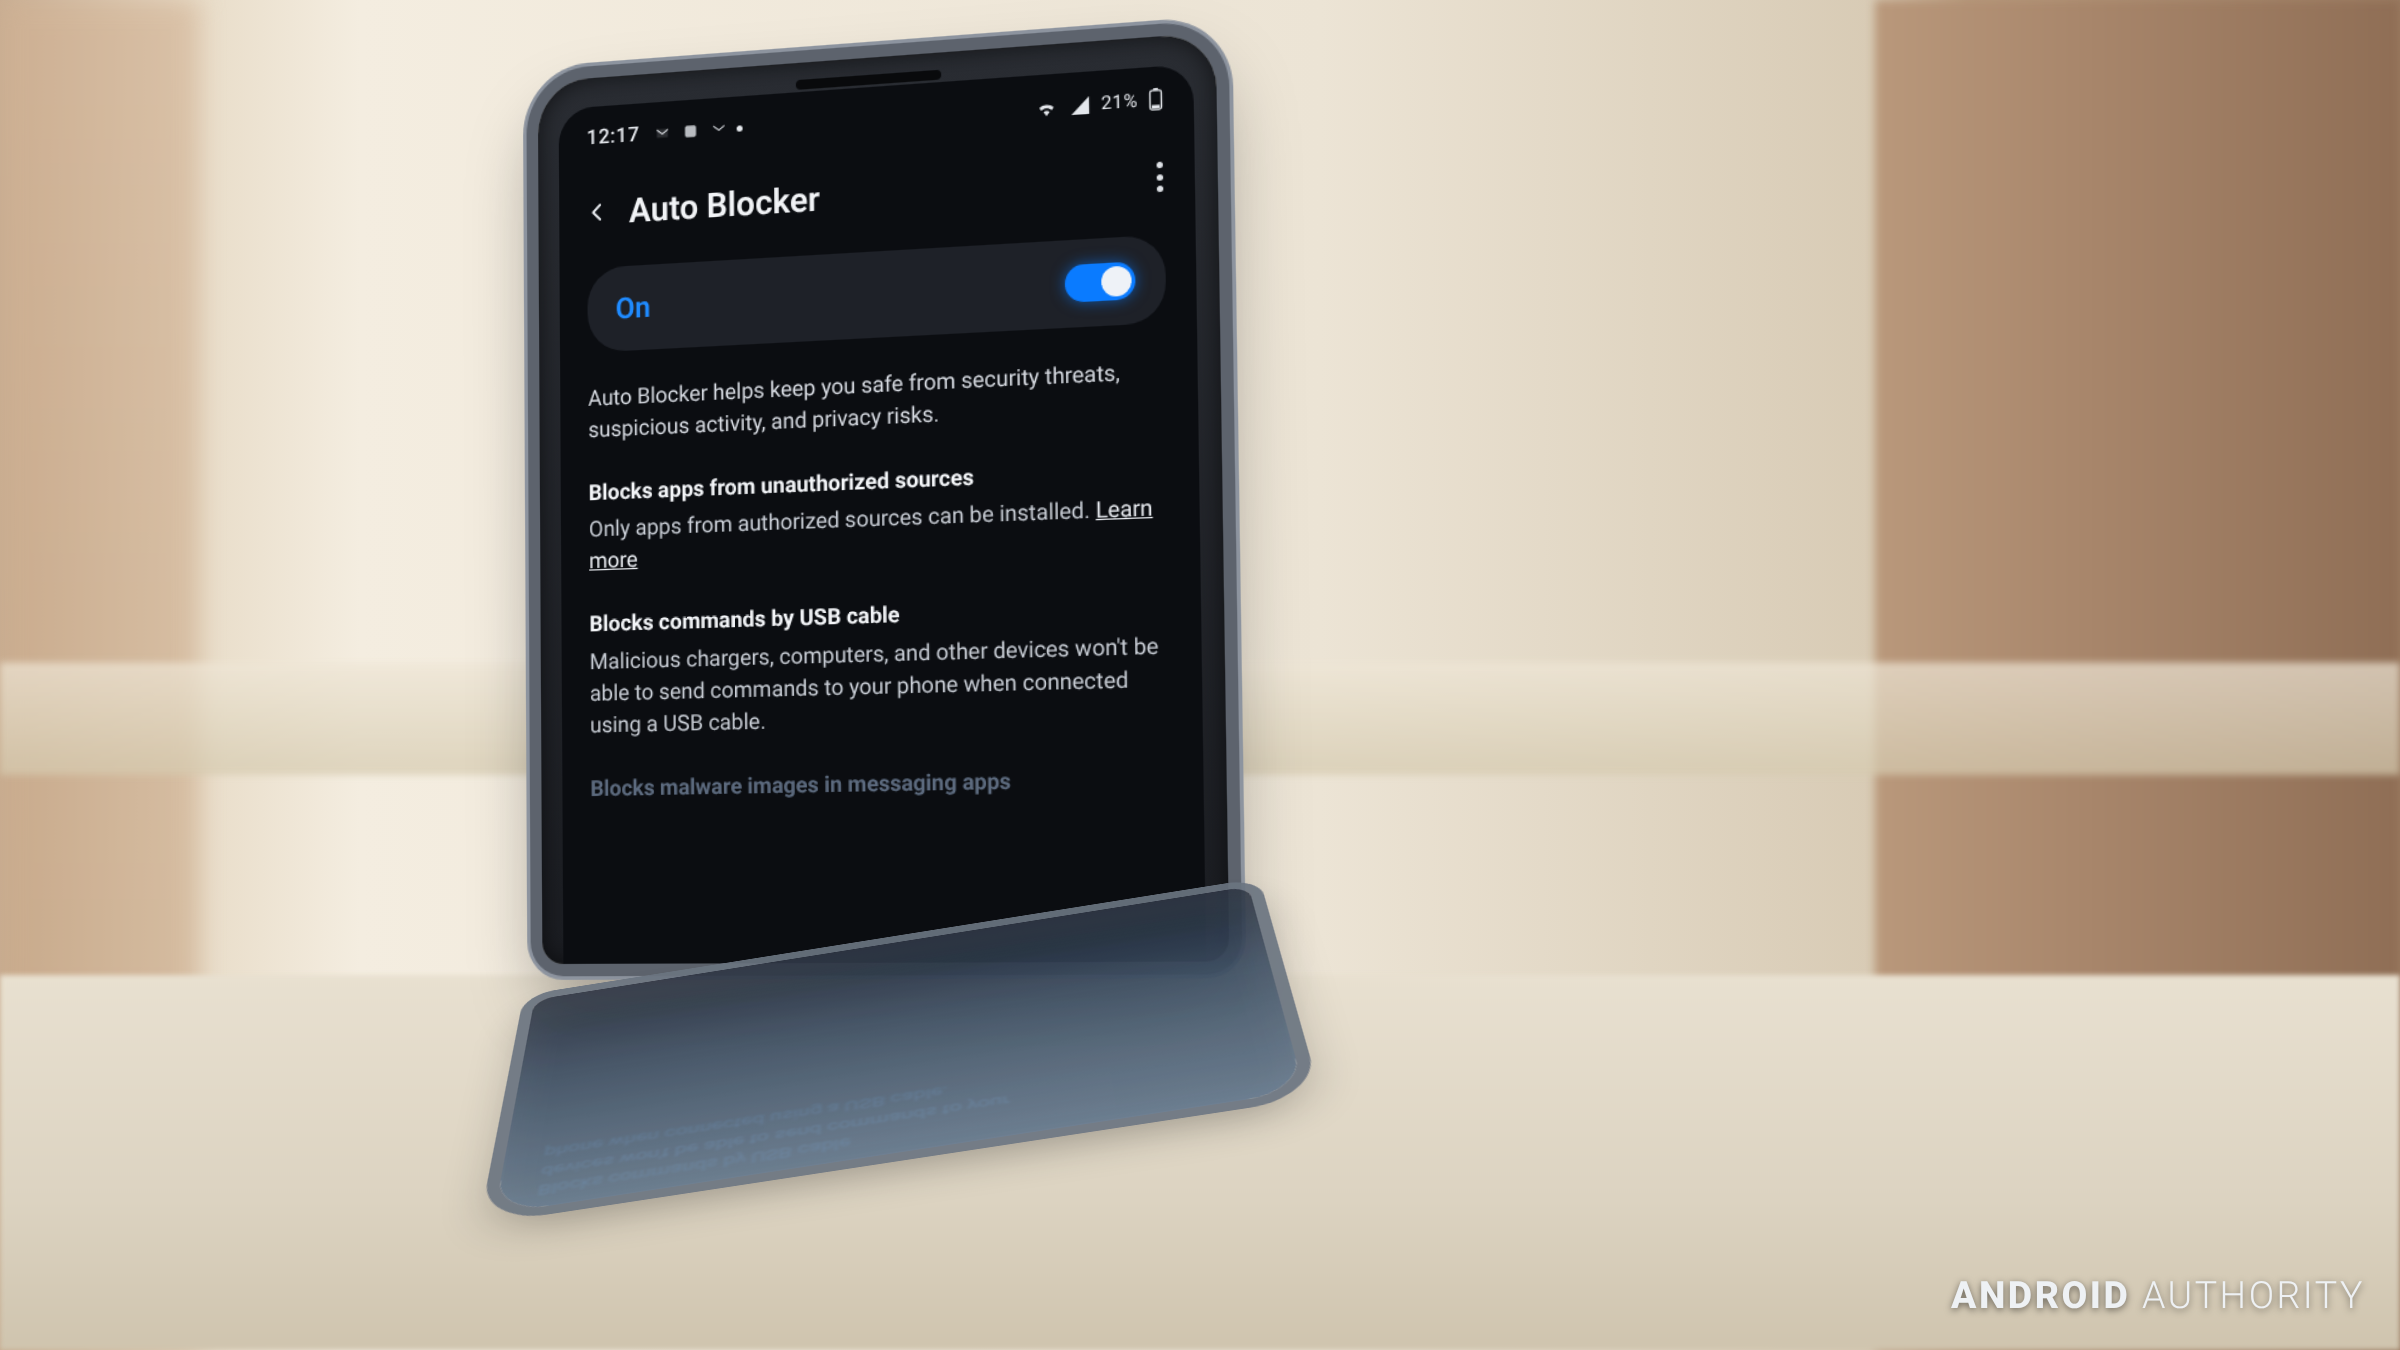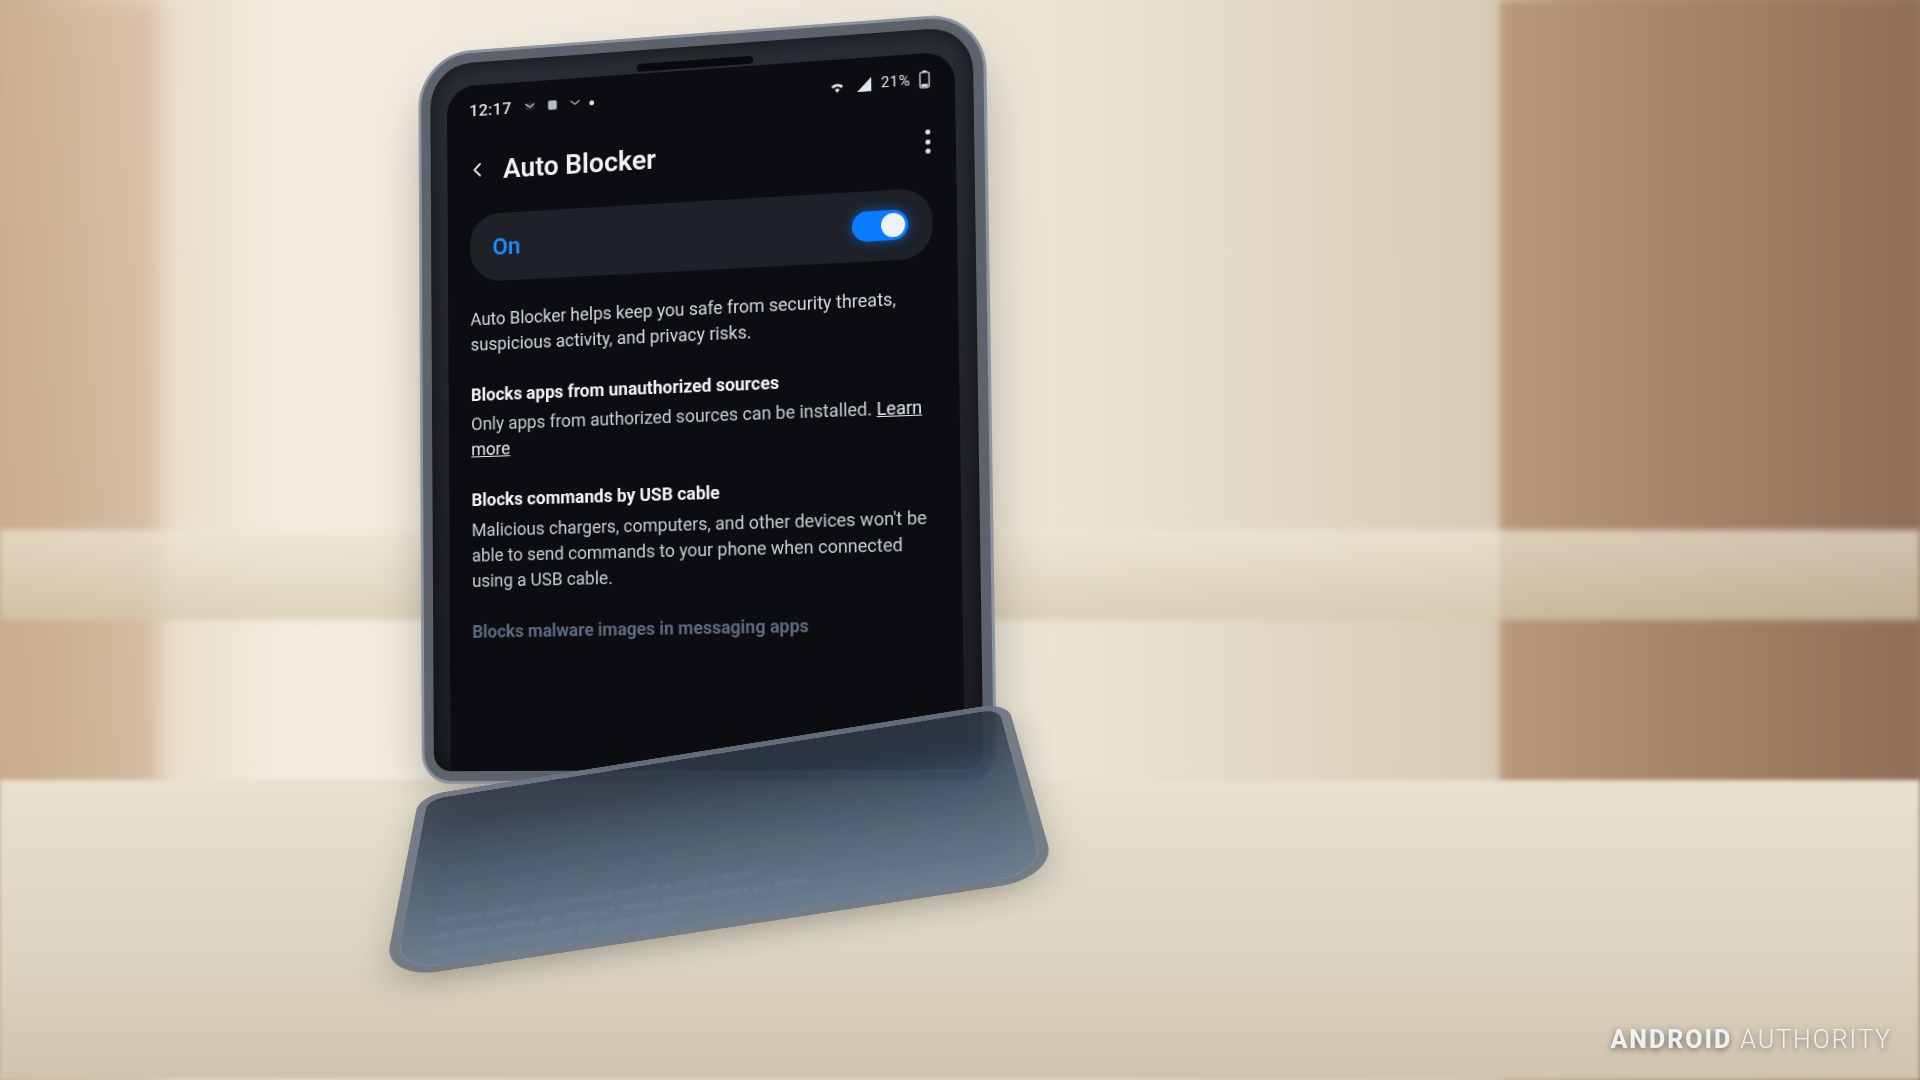--- a/index.html
+++ b/index.html
@@ -229,21 +229,21 @@
     transform: scaleY(-1);
     opacity: .35;
     filter: blur(1px);
   }
 
   
   .watermark {
     position: absolute;
     right: 28px;
     bottom: 26px;
-    font-size: 25px;
+    font-size: 30px;
     letter-spacing: 2px;
     color: #eef1f4;
     text-shadow: 0 2px 6px rgba(0,0,0,.5);
     font-weight: 300;
   }
   .watermark b { font-weight: 800; }
 
   svg { display: block; }
 </style>
 </head>

